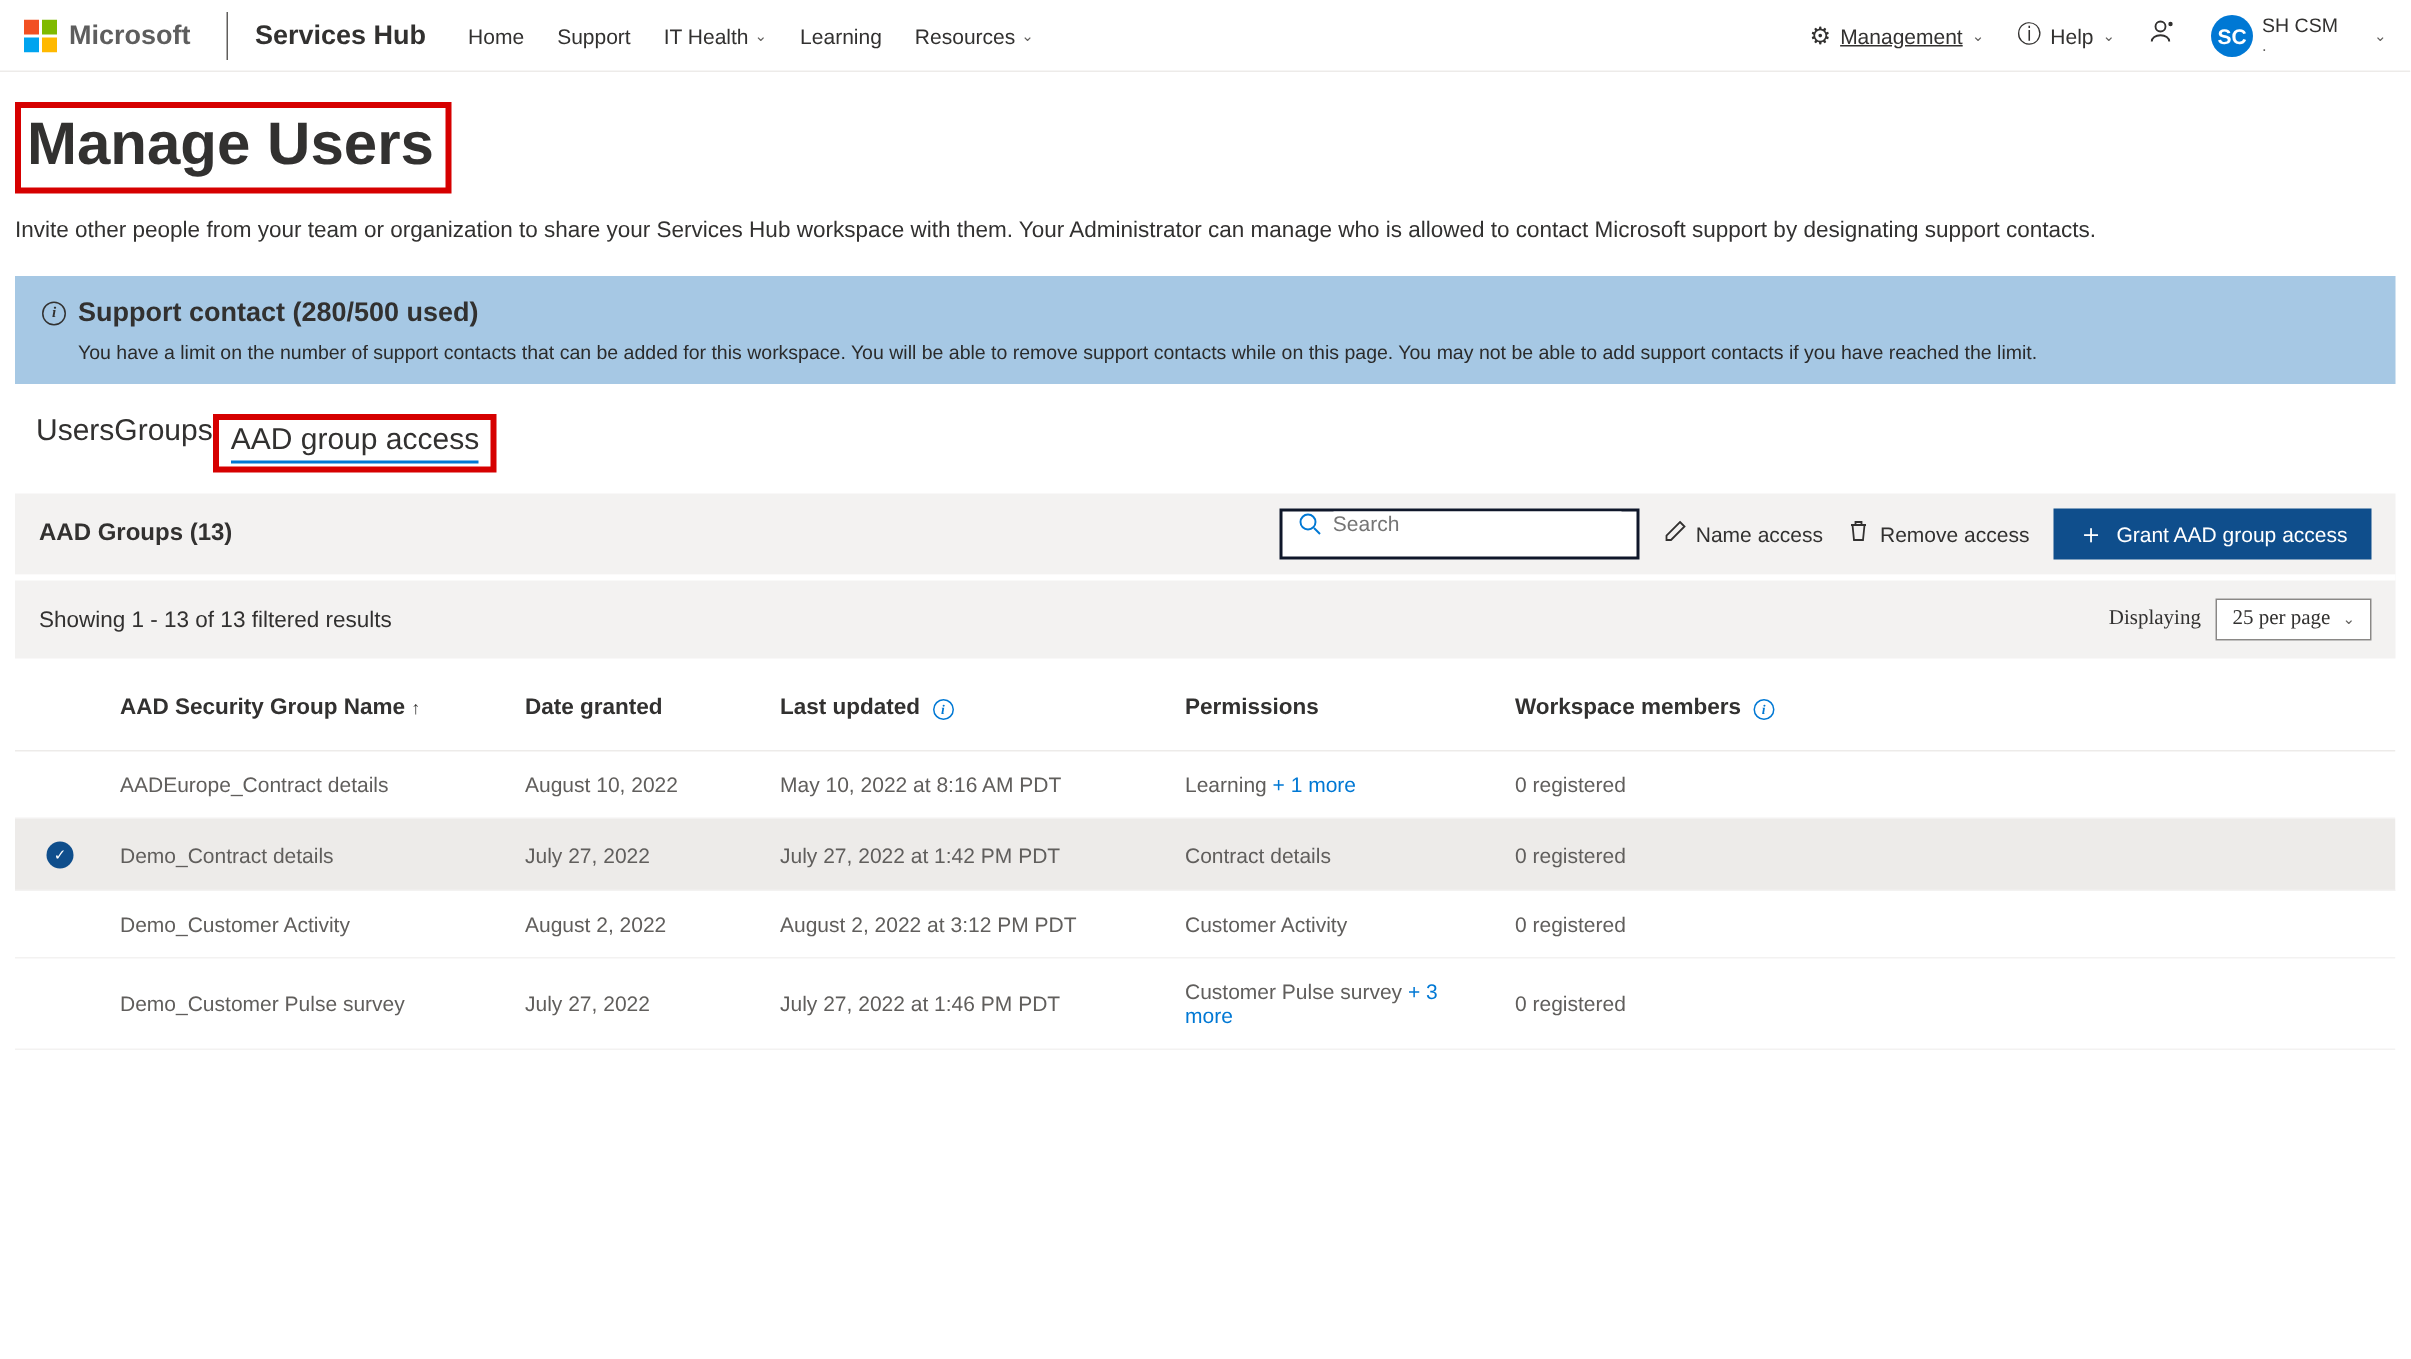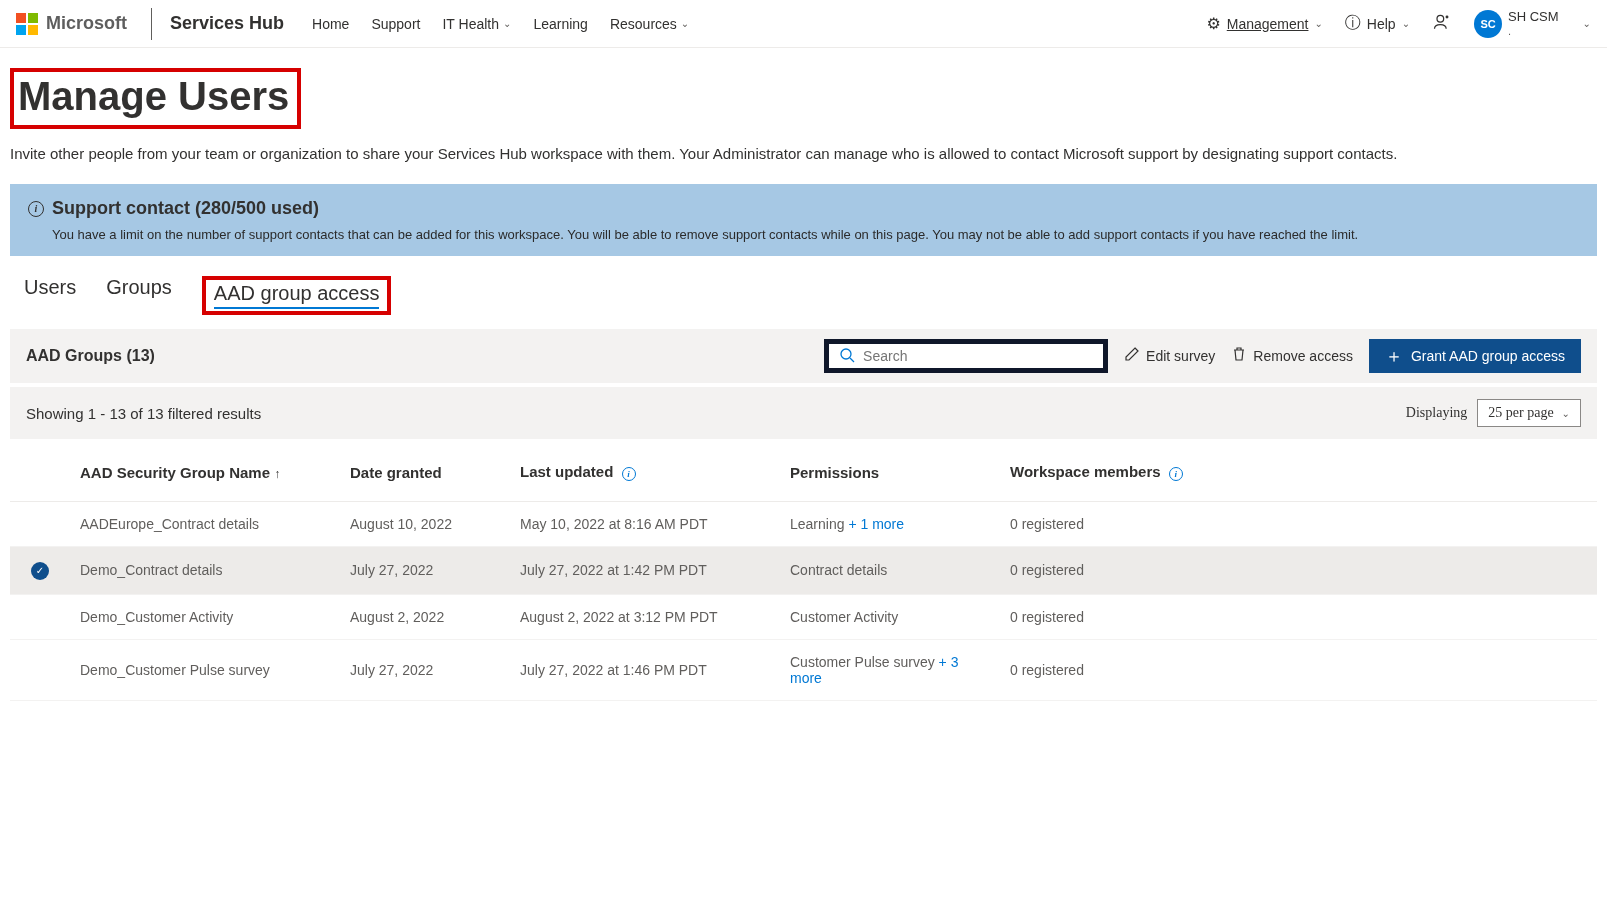--- a/index.html
+++ b/index.html
@@ -11,46 +11,46 @@
   .ms-logo-squares { width: 22px; height: 22px; display: inline-block; }
   .ms-logo-text { font-size: 18px; color: #5e5e5e; font-weight: 600; }
   .divider-v { width: 1px; height: 32px; background: #605e5c; margin: 0 18px 0 4px; }
   .app-name { font-size: 18px; font-weight: 600; margin-right: 28px; }
   .nav-links { display: flex; gap: 22px; align-items: center; }
   .nav-link { color: #323130; font-size: 14px; text-decoration: none; display: flex; align-items: center; gap: 4px; cursor: pointer; }
   .header-right { margin-left: auto; display: flex; align-items: center; gap: 22px; }
   .hr-item { display: flex; align-items: center; gap: 6px; cursor: pointer; color: #323130; font-size: 14px; }
   .underline { text-decoration: underline; }
   .chev { font-size: 10px; color: #605e5c; }
-  .avatar { width: 28px; height: 28px; border-radius: 50%; background: #0078d4; color: #fff; font-size: 11px; font-weight: 600; display: flex; align-items: center; justify-content: center; }
+  .avatar { width: 28px; height: 28px; border-radius: 50%; background: #0078d4; color: #fff; font-size: 14px; font-weight: 600; display: flex; align-items: center; justify-content: center; }
   .user-col { display: flex; flex-direction: column; line-height: 1.1; }
   .user-name { font-size: 13px; }
   .user-sub { font-size: 11px; color: #605e5c; }
   
   
   .page { padding: 20px 10px 0 10px; }
   .page-title { font-size: 40px; font-weight: 600; display: inline-block; border: 4px solid #d60000; padding: 2px 8px 6px 4px; margin-bottom: 16px; }
   .page-desc { font-size: 15px; color: #323130; margin-bottom: 22px; }
   
   
   .banner { background: #a6c8e4; padding: 14px 18px 14px 18px; margin-bottom: 20px; }
   .banner-title { font-size: 18px; font-weight: 600; margin-bottom: 8px; display: flex; align-items: center; gap: 8px; }
   .info-circ { width: 16px; height: 16px; border: 1px solid #323130; border-radius: 50%; display: inline-flex; align-items: center; justify-content: center; font-size: 10px; font-style: italic; font-family: serif; }
   .banner-body { font-size: 13px; color: #2b2b2b; padding-left: 24px; }
   
   
-  .tabs { display: flex; gap: 30px; padding: 0 14px 14px 14px; }
+  .tabs { display: flex; padding: 0 14px 14px 14px; }
   .tab { font-size: 20px; color: #323130; cursor: pointer; padding-bottom: 2px; }
   .tab.active { border-bottom: 2px solid #0078d4; }
   .tab-highlight { border: 4px solid #d60000; padding: 2px 8px; }
   
   
   .toolbar { background: #f3f2f1; display: flex; align-items: center; padding: 10px 16px; gap: 16px; }
   .toolbar-title { font-size: 16px; font-weight: 600; flex: 0 0 auto; margin-right: auto; }
-  .search-box { display: flex; align-items: center; border: 5px solid #0f172a; background: #fff; padding: 0 10px; height: 34px; width: 284px; gap: 8px; }
+  .search-box { display: flex; align-items: flex-start; border: 2px solid #0f172a; background: #fff; padding: 0 10px; height: 34px; width: 240px; gap: 8px; }
   .search-box input { border: none; outline: none; font-size: 14px; flex: 1; }
   .tb-action { display: flex; align-items: center; gap: 6px; cursor: pointer; color: #323130; }
   .tb-btn-primary { background: #0f4e8c; color: #fff; padding: 8px 16px; display: flex; align-items: center; gap: 8px; cursor: pointer; }
   .plus { font-size: 18px; line-height: 1; }
   
   
   .filter-row { background: #f3f2f1; display: flex; align-items: center; padding: 12px 16px; border-top: 4px solid #fff; }
   .filter-text { font-size: 15px; }
   .filter-right { margin-left: auto; display: flex; align-items: center; gap: 10px; font-family: Liberation Serif, serif; }
   .dd { border: 1px solid #8a8886; background: #fff; padding: 5px 10px; display: flex; align-items: center; gap: 8px; cursor: pointer; }
@@ -166,21 +166,21 @@
           </svg>
       </span>
       <input type="text" placeholder="Search" style="">
     </div>
     <div class="tb-action">
       <span class="edit-icon">
         <svg width="16" height="16" viewBox="0 0 16 16" fill="none" stroke="#323130" stroke-width="1.2">
             <path d="M11 2l3 3L5 14H2v-3z"></path>
           </svg>
       </span>
-      <span>Edit survey</span>
+      <span>Name access</span>
     </div>
     <div class="tb-action">
       <span class="trash-icon">
         <svg width="16" height="16" viewBox="0 0 16 16" fill="none" stroke="#323130" stroke-width="1.2">
             <path d="M3 4h10M6 4V2h4v2M4 4l1 10h6l1-10"></path>
           </svg>
       </span>
       <span>Remove access</span>
     </div>
     <div class="tb-btn-primary">

